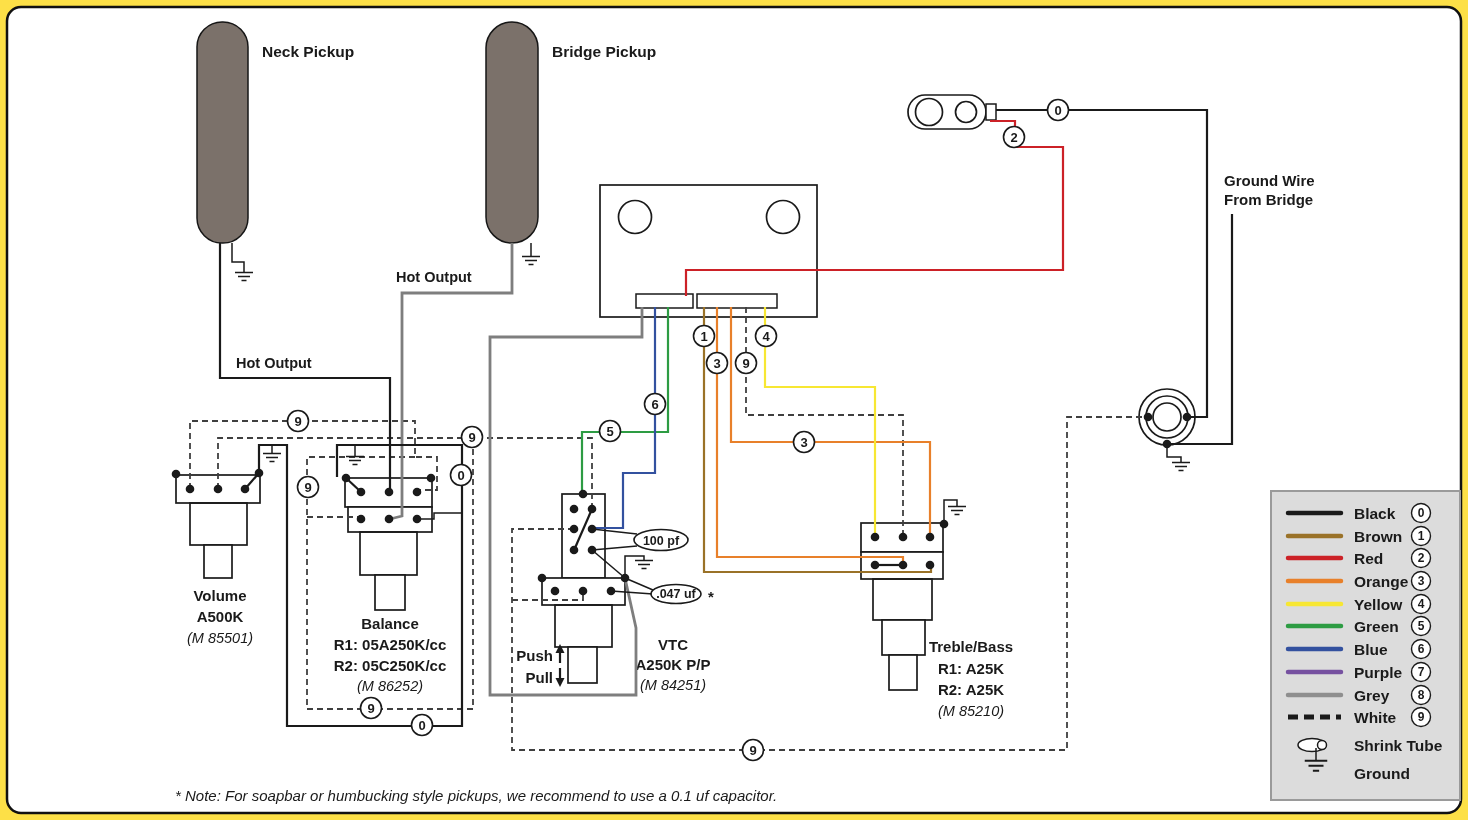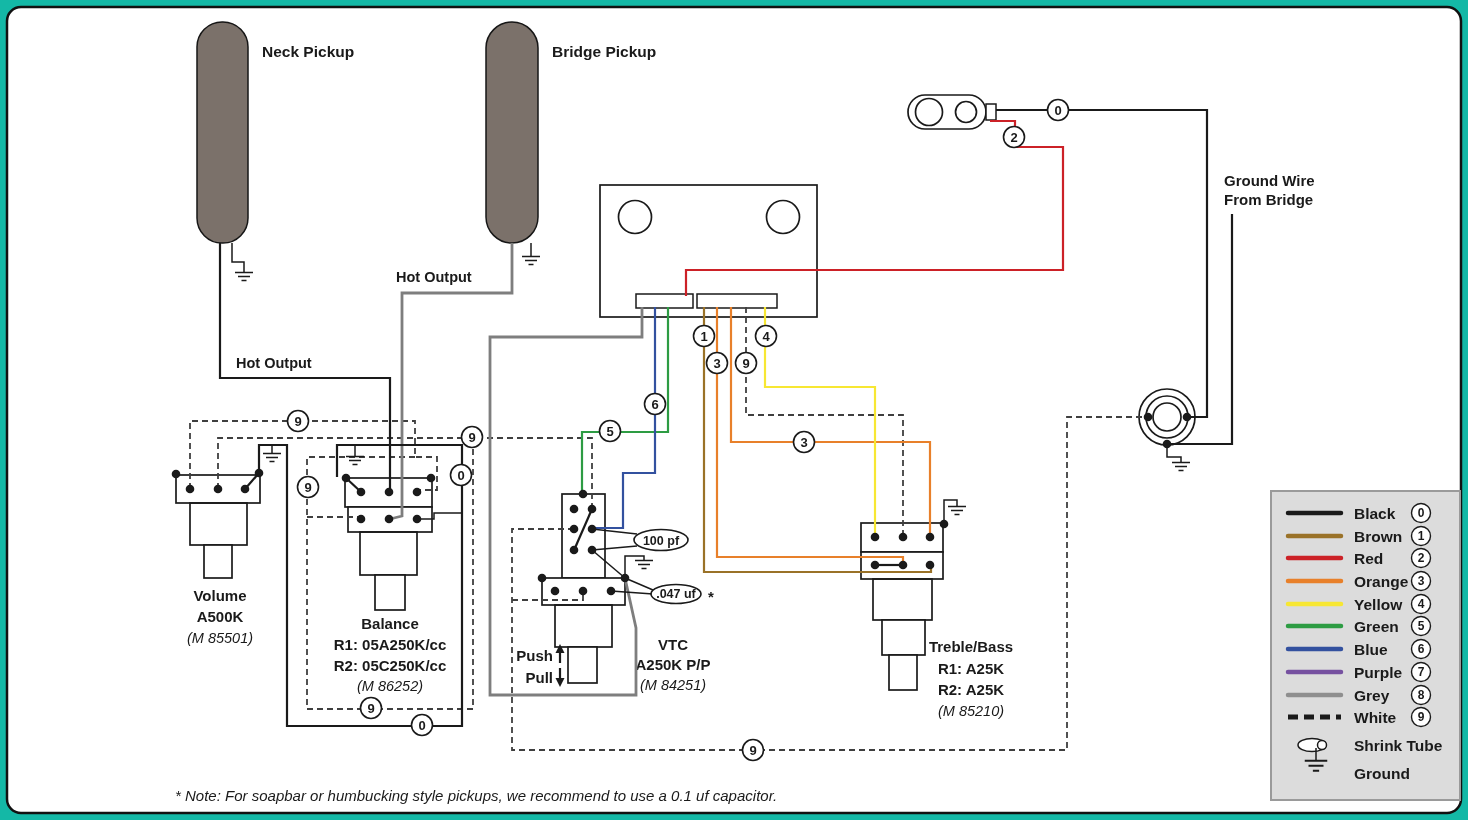--- a/index.html
+++ b/index.html
@@ -1,16 +1,16 @@
 <!DOCTYPE html>
 <html><head>
 <meta charset="utf-8">
 <style>
   html,body{margin:0;padding:0;background:#ffffff;}
-  .stage{position:relative;width:1468px;height:820px;background:#14b8a6;font-family:"Liberation Sans",sans-serif;}
+  .stage{position:relative;width:1468px;height:820px;background:#fde047;font-family:"Liberation Sans",sans-serif;}
   svg text{font-family:"Liberation Sans",sans-serif;fill:#1a1a1a;}
   .lbl{font-weight:bold;font-size:15px;}
   .lbl-lg{font-weight:bold;font-size:15.5px;}
   .lbl-sm{font-weight:bold;font-size:14.5px;}
   .part{font-style:italic;font-size:14.5px;font-weight:normal;}
   .cap-lbl{font-weight:bold;font-size:12.5px;}
   .mk-txt{font-weight:bold;font-size:13px;}
   .leg-code{font-weight:bold;font-size:12px;}
   .note-txt{font-style:italic;font-size:15px;}
   .st{fill:none;stroke:#1a1a1a;stroke-width:1.7;}

